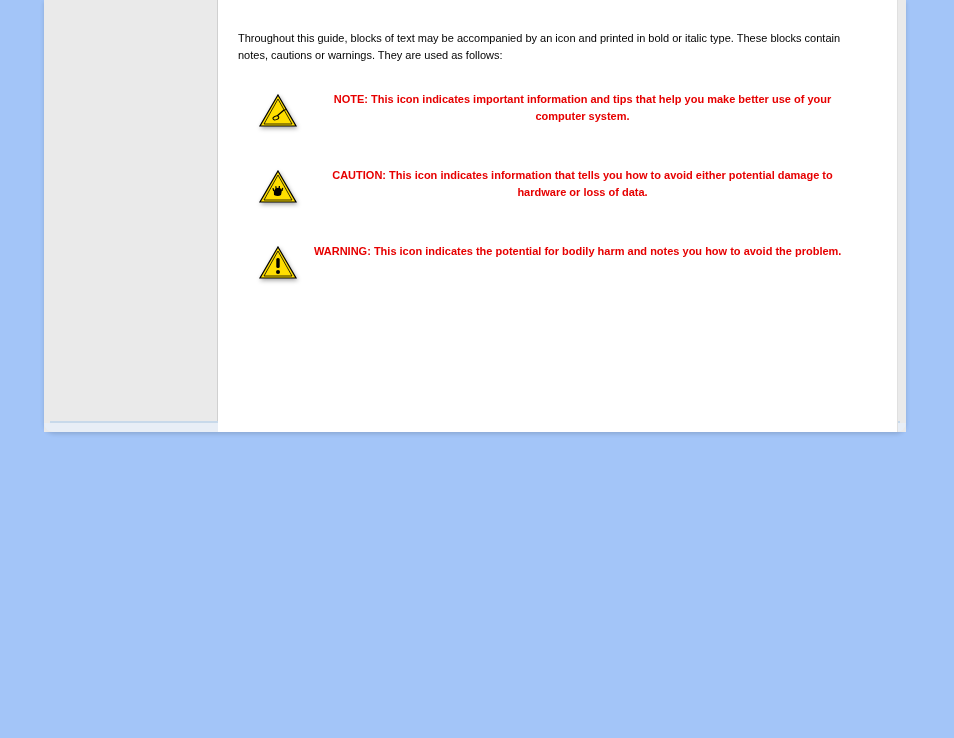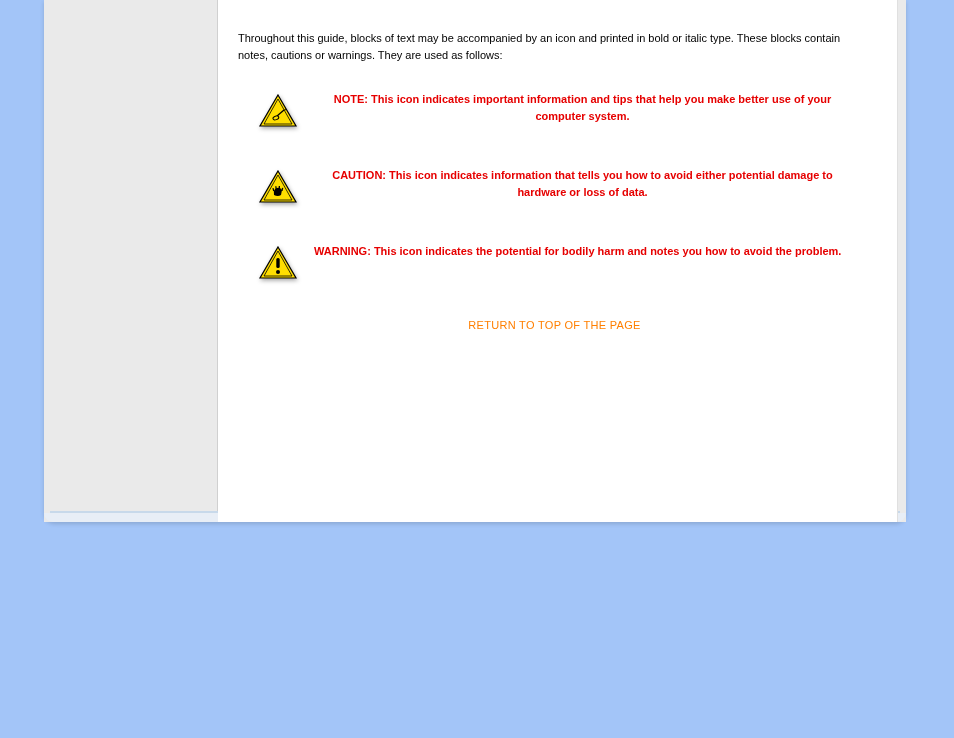--- a/index.html
+++ b/index.html
@@ -15,21 +15,21 @@
       background: #a3c5f8;
       width: 954px;
       height: 738px;
       position: relative;
     }
     .page-wrap {
       position: absolute;
       left: 44px;
       top: 0;
       width: 862px;
-      height: 522px;
+      height: 432px;
       background: #ffffff;
       border-radius: 0 0 10px 10px;
       box-shadow: 0 2px 4px rgba(0,0,0,0.15);
     }
     .page-inner {
       display: flex;
       height: 100%;
     }
     .left-pane {
       width: 174px;
@@ -160,20 +160,19 @@
                 <polygon points="20,2 38,33 2,33" fill="#ffde00" stroke="#000" stroke-width="1.2"></polygon>
                 <polygon points="20,6 34,31 6,31" fill="none" stroke="#000" stroke-width="0.8"></polygon>
                 <rect x="18.3" y="13" width="3.4" height="10" rx="1.5" fill="#000"></rect>
                 <circle cx="20" cy="27" r="2" fill="#000"></circle>
               </svg>
             </div>
             <div class="callout-text">WARNING: This icon indicates the potential for bodily harm and notes you how to avoid the problem.</div>
           </div>
 
 
-          <a href="#" class="return-link">RETURN TO TOP OF THE PAGE</a>
 
         </div>
       </div>
       <div class="right-pane"></div>
     </div>
   </div>
 </div>
 
 </body></html>

